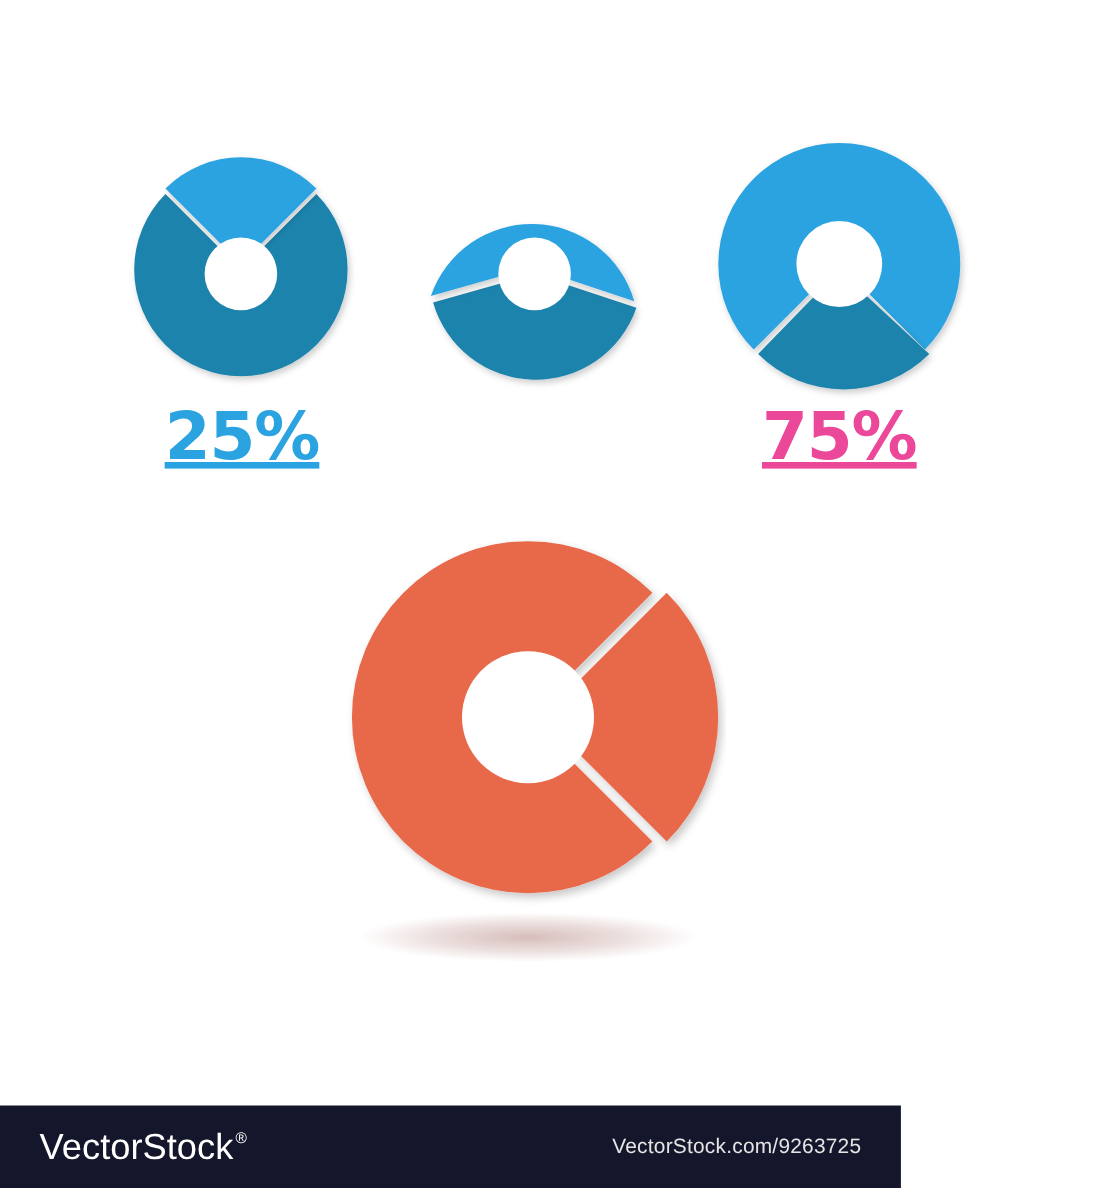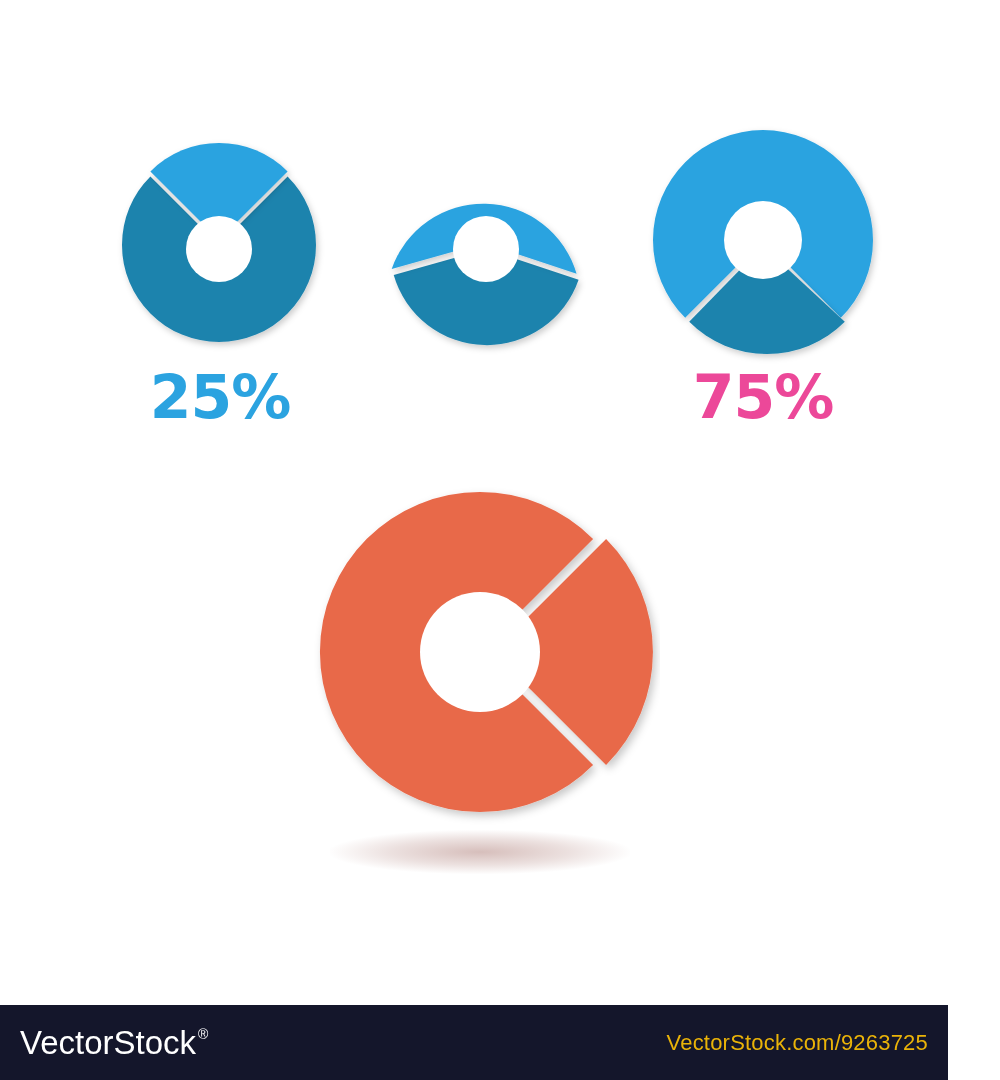--- a/index.html
+++ b/index.html
@@ -36,34 +36,35 @@
   .pct-label {
     position: absolute;
     font-family: "DejaVu Sans", sans-serif;
     font-weight: bold;
     font-size: 60px;
     letter-spacing: -1px;
     color: #2BA3E0;
     text-align: center;
     width: 240px;
     user-select: none;
+    text-decoration: underline;
   }
 
   
   .footer-bar {
     position: absolute;
     left: 0;
     bottom: 0;
-    width: 948px;
+    width: 819px;
     height: 75px;
     background: #14162b;
     display: flex;
     align-items: center;
     justify-content: space-between;
-    padding: 0 20px;
+    padding: 0 36px;
   }
   .brand {
     font-family: "Liberation Sans", sans-serif;
     font-size: 33px;
     color: #ffffff;
     letter-spacing: 0px;
     display: flex;
     align-items: flex-start;
     line-height: 1;
   }
@@ -71,22 +72,22 @@
   .brand .bold  { font-weight: normal; }
   .brand .reg {
     font-size: 14px;
     position: relative;
     top: 1px;
     margin-left: 2px;
     font-weight: normal;
   }
   .url {
     font-family: "Liberation Sans", sans-serif;
-    font-size: 22px;
-    color: #eab308;
+    font-size: 19px;
+    color: #e5e5e5;
     font-weight: 300;
     letter-spacing: 0.2px;
     margin-left: 47px;
   }
 </style>
 </head>
 <body>
 
 <div id="stage">
 

